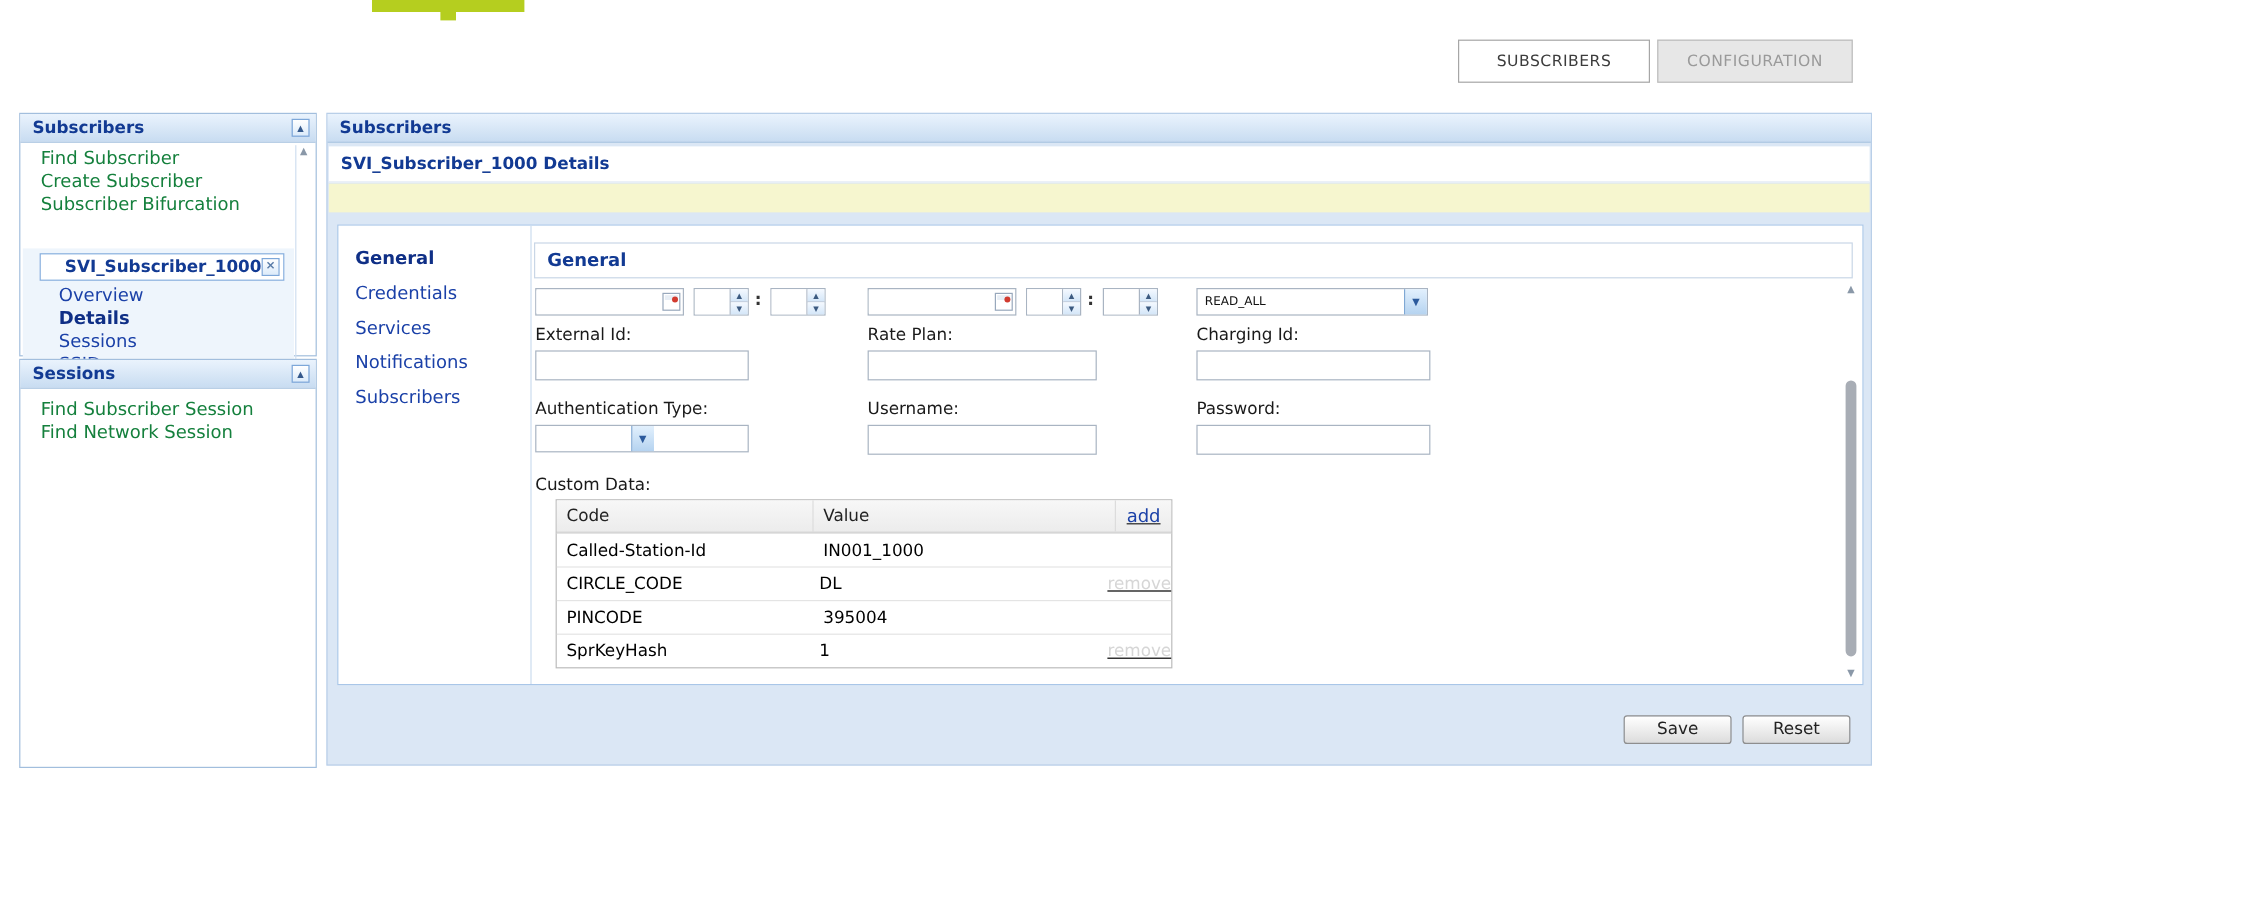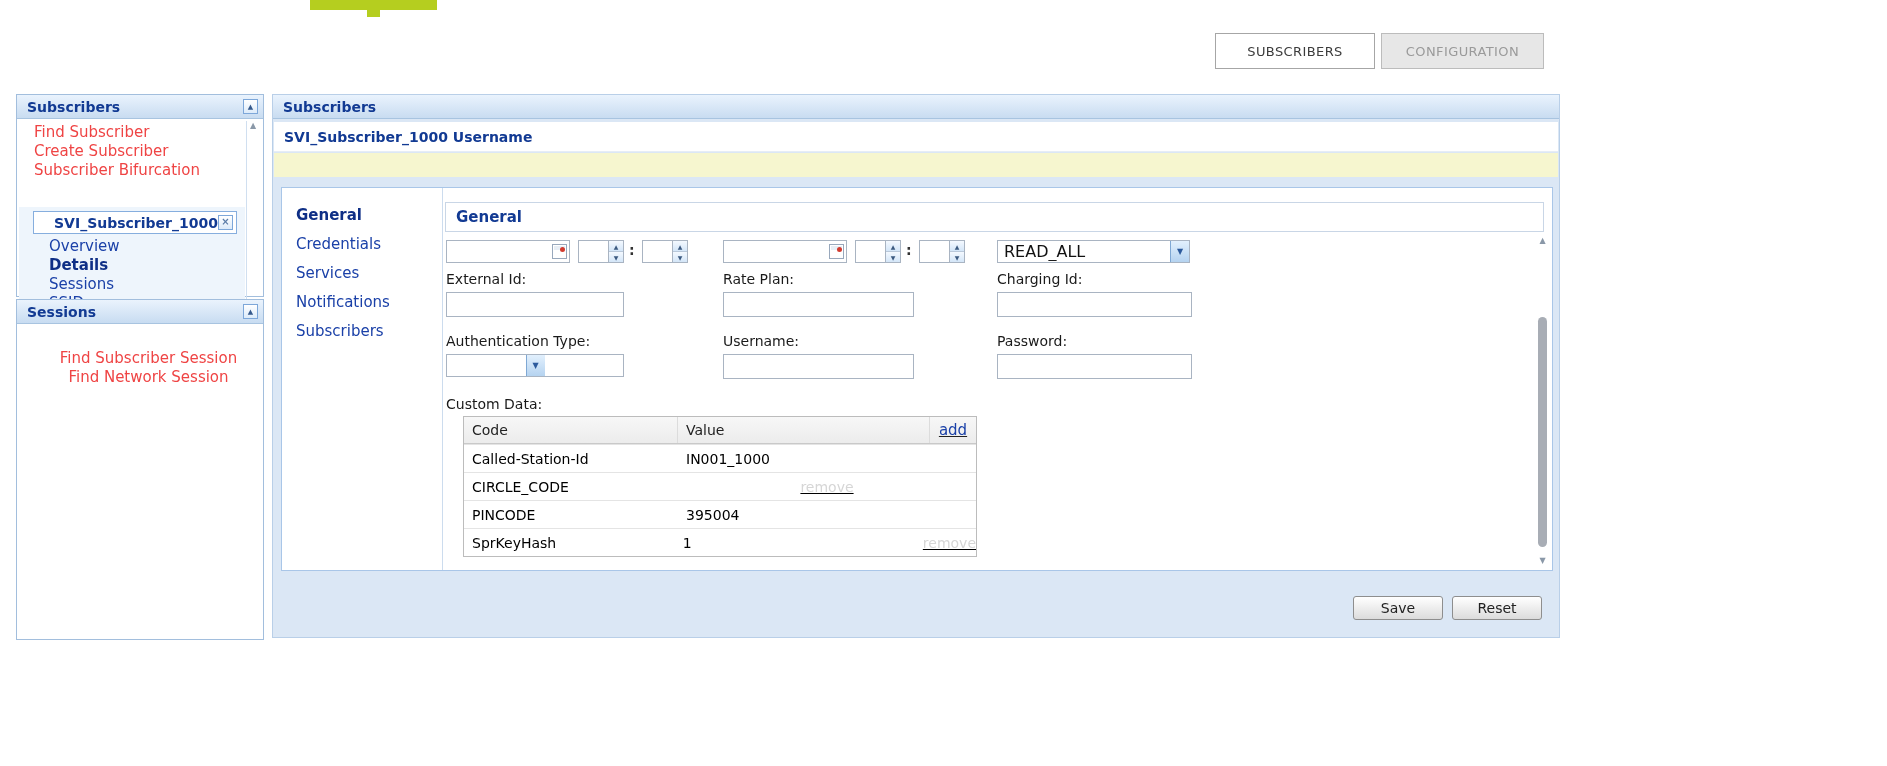--- a/index.html
+++ b/index.html
@@ -19,33 +19,33 @@
   
   .sidebar { position:absolute; left:16px; top:94px; width:248px; }
   .panel { border:1px solid #a2bedd; background:#fff; position:relative; }
   .panel + .panel { margin-top:2px; }
   .panel-head { height:24px; background:linear-gradient(#eaf3fd,#c8dcf1); border-bottom:1px solid #a8c4e0;
                 display:flex; align-items:center; padding:0 5px 0 10px; font-weight:bold; color:#123a93; font-size:14px; }
   .mini-btn { margin-left:auto; width:15px; height:15px; background:linear-gradient(#ffffff,#dcebfa);
               border:1px solid #7da7d9; font-size:7px; color:#35598c; display:flex; align-items:center; justify-content:center; cursor:pointer; }
   .p1-body { position:relative; height:177px; }
   .side-links { padding-top:4px; }
-  .side-link { display:block; color:#ef4444; font-size:15px; line-height:19px; padding-left:17px; cursor:pointer; text-decoration:none; }
+  .side-link { display:block; color:#15803d; font-size:15px; line-height:19px; padding-left:17px; cursor:pointer; text-decoration:none; }
   .sel-group { position:absolute; left:2px; top:88px; right:18px; height:102px; background:#eef5fc; }
   .sel-box { position:absolute; left:16px; top:92px; width:204px; height:23px; background:#fff; border:1px solid #86aede;
              display:flex; align-items:center; padding-left:20px; font-weight:bold; color:#123a93; font-size:14px; }
   .x-btn { position:absolute; right:3px; top:3px; width:15px; height:15px; background:linear-gradient(#ffffff,#dcebfa);
            border:1px solid #7da7d9; font-size:10px; line-height:12px; color:#5a7ca8; text-align:center; cursor:pointer; }
   .sub-items { position:absolute; left:0; top:118px; width:100%; }
   .sub-link { display:block; color:#1b41a8; font-size:15px; line-height:19px; padding-left:32px; cursor:pointer; }
   .sub-link.active { font-weight:bold; color:#0f2f86; }
   .side-scroll { position:absolute; right:4px; top:2px; bottom:-12px; width:13px; border-left:1px solid #d0dff0;
                  display:flex; flex-direction:column; justify-content:space-between; align-items:center; }
   .scroll-arrow { font-size:8px; color:#8a98a8; line-height:10px; cursor:pointer; }
-  .p2-body { height:315px; position:relative; padding-top:25px;text-align:center; }
+  .p2-body { height:315px; position:relative; padding-top:8px; }
 
   
   .main { position:absolute; left:272px; top:94px; width:1288px; height:544px; background:#dbe7f5; border:1px solid #b9cfe8; }
   .main-head { position:absolute; left:0; top:0; right:0; height:24px; background:linear-gradient(#eaf3fd,#c8dcf1);
                border-bottom:1px solid #a8c4e0; display:flex; align-items:center; padding-left:10px;
                font-weight:bold; color:#123a93; font-size:14px; }
   .details-bar { position:absolute; left:1px; top:27px; right:1px; height:30px; background:#fff; border-bottom:1px solid #e6edf6;
                  display:flex; align-items:center; padding-left:10px; font-weight:bold; color:#123a93; font-size:14px; }
   .yellow-strip { position:absolute; left:1px; top:58px; right:1px; height:24px; background:#f6f6cf; }
 
@@ -72,21 +72,21 @@
 
   .spin { position:absolute; top:52px; width:46px; height:23px; border:1px solid #a9b4c2; background:#fff; display:flex; }
   .spin input { flex:1; min-width:0; border:0; outline:none; font-size:13px; padding:0 3px; }
   .spin-btns { width:15px; display:flex; flex-direction:column; border-left:1px solid #a9b4c2; }
   .sb { flex:1; font-size:6px; color:#3c5a80; background:linear-gradient(#f4f9ff,#d4e6f8); display:flex; align-items:center; justify-content:center; cursor:pointer; }
   .sb.up { border-bottom:1px solid #b9c8da; }
 
   .colon { position:absolute; top:54px; font-size:14px; font-weight:bold; color:#333; }
 
   .fake-select { position:absolute; height:23px; border:1px solid #a9b4c2; background:#fff; display:flex; align-items:center; cursor:pointer; }
-  .fake-select .sel-text { flex:1; font-size:16px; padding-left:6px; color:#111; white-space:nowrap; overflow:hidden; }
+  .fake-select .sel-text { flex:1; font-size:10px; padding-left:6px; color:#111; white-space:nowrap; overflow:hidden; }
   .dd-btn { width:19px; height:100%; background:linear-gradient(#e2f0fd,#b5d3f0); border-left:1px solid #7fa8d4;
             display:flex; align-items:center; justify-content:center; font-size:8px; color:#2c5a9c; cursor:pointer; }
 
   
   .cd-table { position:absolute; left:20px; top:228px; width:514px; border:1px solid #bcbcbc; background:#fff; font-size:14px; }
   .cd-row { display:flex; height:28px; align-items:center; border-top:1px solid #e4e4e4; }
   .cd-row.head { height:27px; background:linear-gradient(#f7f7f7,#ececec); border-top:0; border-bottom:1px solid #c9c9c9; color:#222; }
   .cd-c1 { width:214px; padding-left:8px; border-right:1px solid #dcdcdc; align-self:stretch; display:flex; align-items:center; }
   .cd-c2 { width:252px; padding-left:8px; border-right:1px solid #dcdcdc; align-self:stretch; display:flex; align-items:center; }
   .cd-c3 { flex:1; display:flex; align-items:flex-end; justify-content:center;text-decoration:underline; }
@@ -167,21 +167,21 @@
       </div>
     </section>
 
   </aside>
 
   <main class="main">
     <div class="main-head">
       <span>Subscribers</span>
     </div>
     <div class="details-bar">
-      <span>SVI_Subscriber_1000 Username</span>
+      <span>SVI_Subscriber_1000 Details</span>
     </div>
     <div class="yellow-strip"></div>
 
     <div class="content-box">
       <nav class="left-nav">
         <a class="nav-item active">General</a>
         <a class="nav-item">Credentials</a>
         <a class="nav-item">Services</a>
         <a class="nav-item">Notifications</a>
         <a class="nav-item">Subscribers</a>
@@ -267,20 +267,21 @@
                 <a class="add-link">add</a>
               </span>
           </div>
           <div class="cd-row">
             <span class="cd-c1">Called-Station-Id</span>
             <span class="cd-c2">IN001_1000</span>
             <span class="cd-c3"></span>
           </div>
           <div class="cd-row">
             <span class="cd-c1">CIRCLE_CODE</span>
+            <span class="cd-c2">DL</span>
             <span class="cd-c3">
                 <a class="remove-link">remove</a>
               </span>
           </div>
           <div class="cd-row">
             <span class="cd-c1">PINCODE</span>
             <span class="cd-c2">395004</span>
             <span class="cd-c3"></span>
           </div>
           <div class="cd-row">

